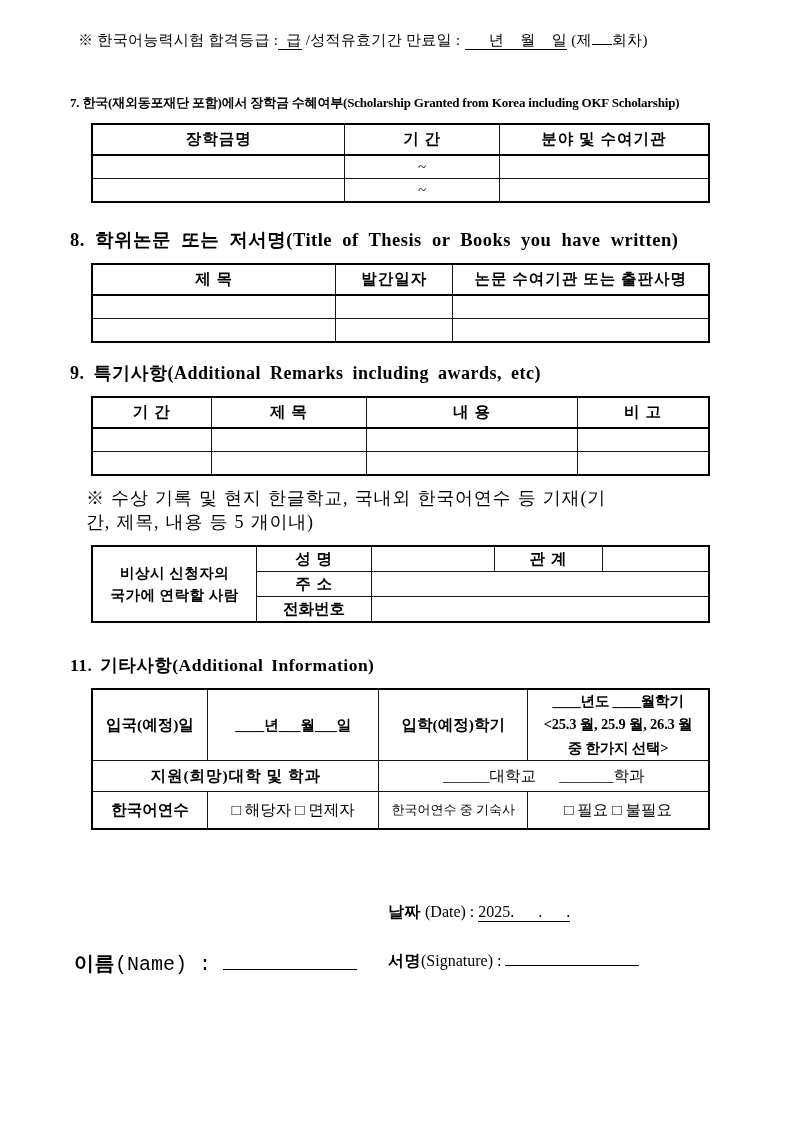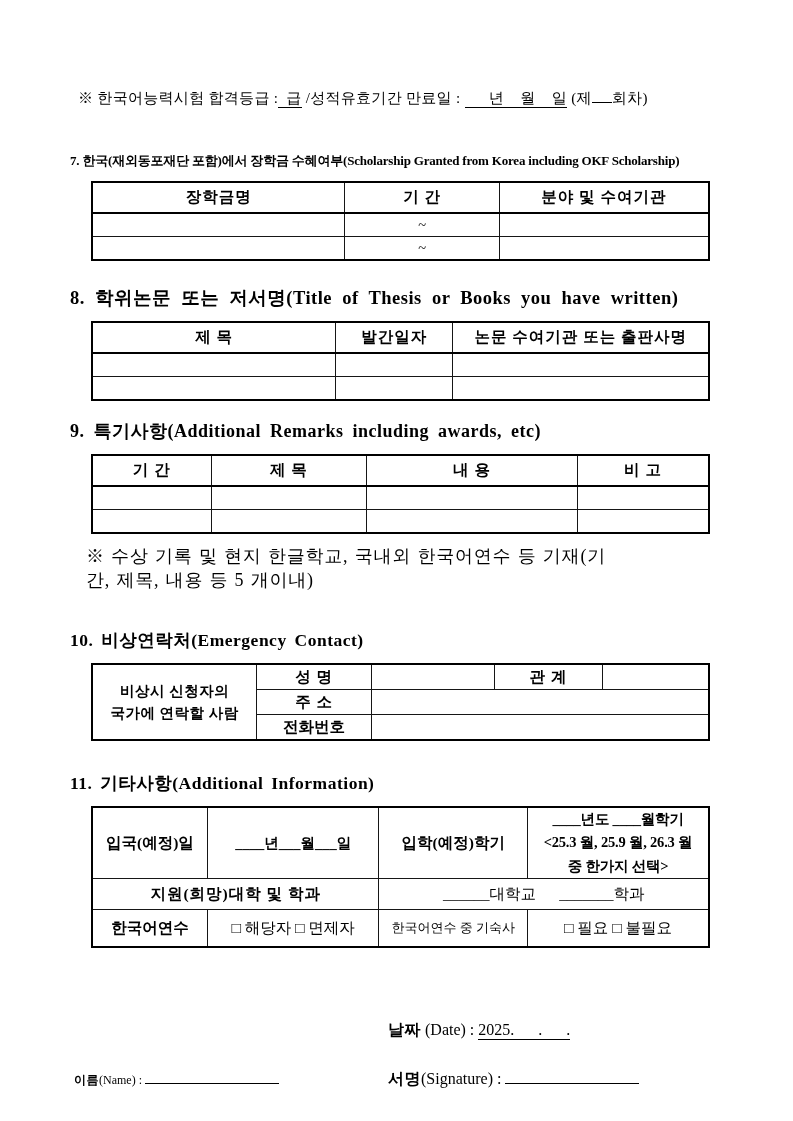--- a/index.html
+++ b/index.html
@@ -1,21 +1,21 @@
 <!DOCTYPE html>
 <html><head>
 <meta charset="utf-8">
 <style>
   html,body{margin:0;padding:0;background:#fff;}
   body{
     width:793px;height:1121px;
     font-family:"Liberation Serif","DejaVu Serif",serif;
     color:#000;position:relative;overflow:hidden;
   }
-  .page{padding:88px 72px 0 70px;box-sizing:border-box;width:700px;height:1121px;}
+  .page{padding:30px 72px 0 70px;box-sizing:border-box;width:700px;height:1121px;}
 
   
   .topik-line{font-size:15px;margin-left:8px;letter-spacing:.3px;white-space:nowrap;}
   .ul{border-bottom:1.3px solid #000;white-space:pre;display:inline-block;line-height:1.1;}
   .blank-rule{border-bottom:1.3px solid #000;display:inline-block;height:14px;vertical-align:baseline;}
 
   
   .h7{font-size:13px;font-weight:bold;margin:44px 0 0 0;letter-spacing:-.2px;white-space:nowrap;}
   .h8{font-size:18.5px;font-weight:bold;margin:24px 0 0 0;word-spacing:5px;letter-spacing:.5px;white-space:nowrap;}
   .h9{font-size:18px;font-weight:bold;margin:18px 0 0 0;word-spacing:4px;letter-spacing:.5px;}
@@ -40,21 +40,21 @@
   .tbl10 td{height:24px;}
   .side-label{font-weight:bold;font-size:15.5px;line-height:1.55;letter-spacing:.5px;}
   .sem-cell{font-size:13.5px;line-height:1.6;letter-spacing:-.2px;}
   .pre{white-space:pre;}
 
   .note{font-size:18px;margin:10px 0 0 16px;letter-spacing:.8px;word-spacing:1px;}
 
   
   .footer{position:relative;margin-top:72px;height:90px;}
   .date-line{position:absolute;left:318px;top:0;font-size:16px;white-space:nowrap;}
-  .name-line{position:absolute;left:4px;top:48px;font-size:12px;white-space:nowrap;}
+  .name-line{position:absolute;left:4px;top:48px;font-size:20px;white-space:nowrap;font-family:Liberation Mono, monospace;}
   .sig-line{position:absolute;left:318px;top:48px;font-size:16px;white-space:nowrap;}
   .ko-b{font-weight:bold;letter-spacing:.5px;}
   .fill{display:inline-block;border-bottom:1.3px solid #000;height:15px;vertical-align:baseline;}
 </style>
 </head>
 <body>
 
 <div class="page">
 
   <div class="topik-line"><span>※ 한국어능력시험 합격등급 :</span><span class="ul">  급</span> <span>/성적유효기간 만료일 :</span> <span class="ul">      년    월    일</span> <span>(제</span><span class="blank-rule" style="width:20px"></span><span>회차)</span></div>
@@ -135,21 +135,20 @@
     <tr>
       <td></td>
       <td></td>
       <td></td>
       <td></td>
     </tr>
   </tbody>
     </table>
   <div class="note">※ 수상 기록 및 현지 한글학교, 국내외 한국어연수 등 기재(기간, 제목, 내용 등 5 개이내)</div>
 
-  <div class="h10">10. 비상연락처(Emergency Contact)</div>
   <table class="frm tbl10">
     <colgroup>
         <col style="width:26.7%">
         <col style="width:18.6%">
         <col style="width:20%">
         <col style="width:17.4%">
         <col style="width:17.3%">
       </colgroup>
     <tbody>
         <tr>

